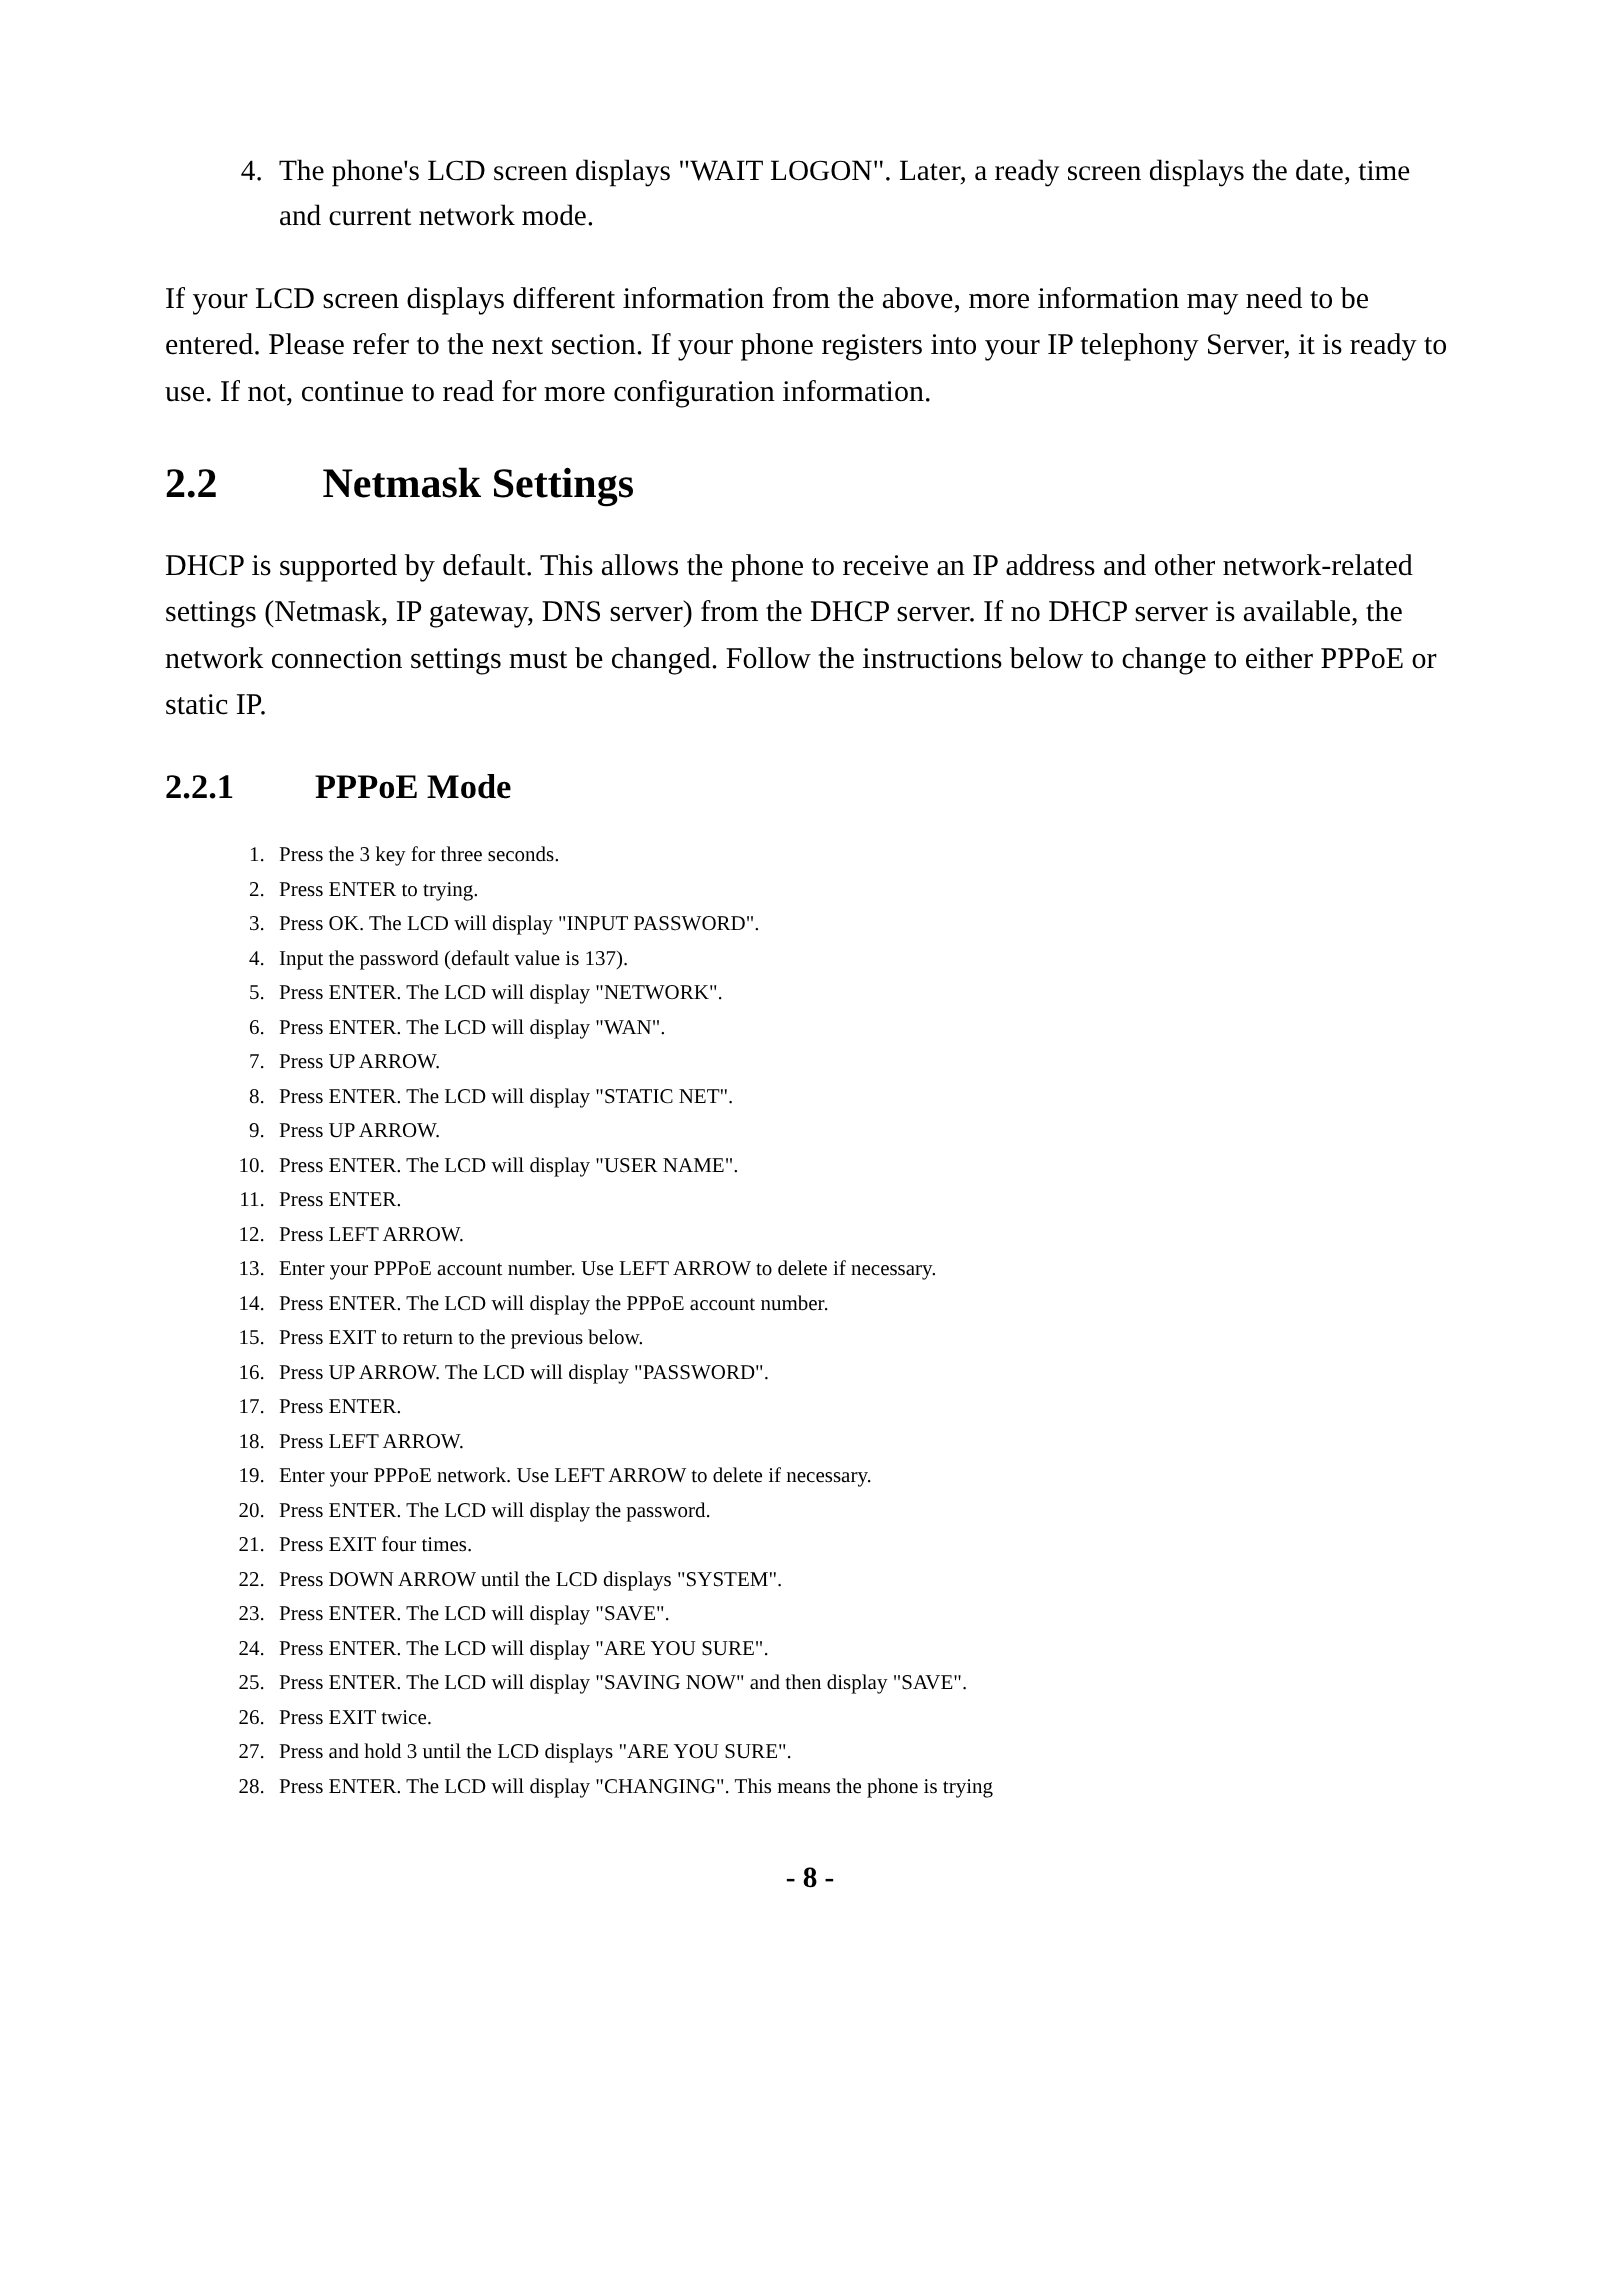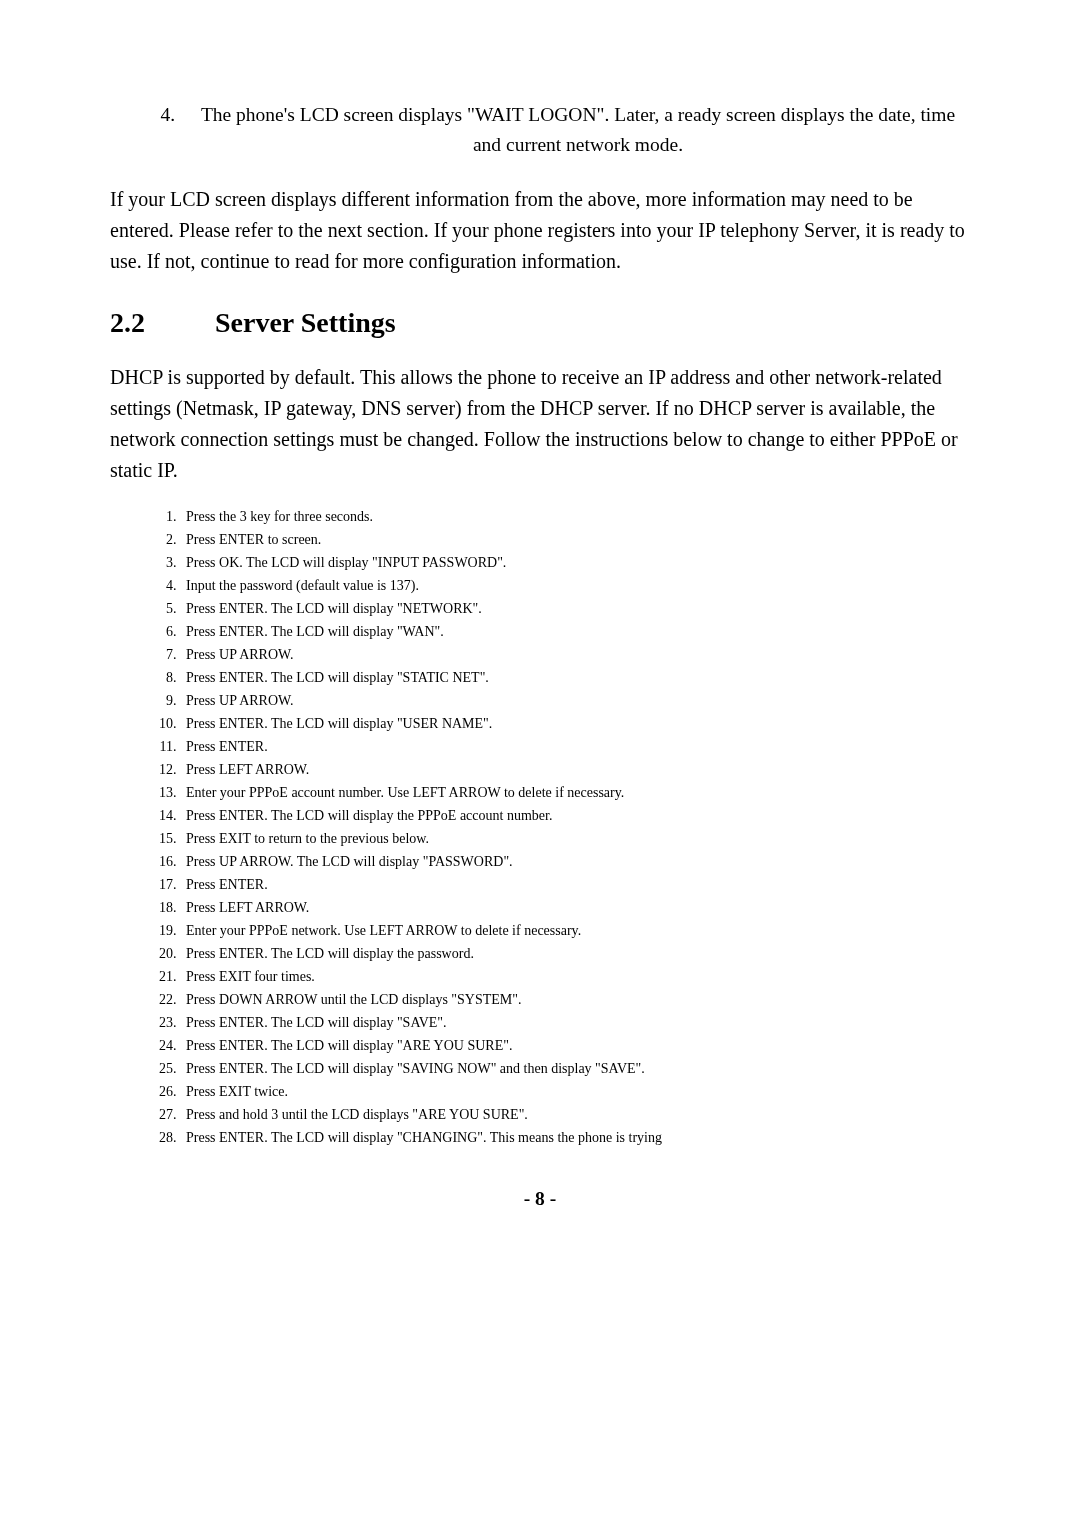--- a/index.html
+++ b/index.html
@@ -16,21 +16,20 @@
     }
     .ol-4 {
       margin: 0 0 24px 0;
       padding-left: 70px;
       font-size: 19.5px;
       line-height: 1.55;
     }
     .ol-4 li {
       padding-left: 6px;
       margin-bottom: 0;
-      text-align: center;
     }
     .para {
       font-size: 20px;
       line-height: 1.55;
       margin: 0 0 20px 0;
     }
     h2.section-heading {
       font-size: 28px;
       font-weight: bold;
       margin: 28px 0 20px 0;
@@ -75,29 +74,32 @@
 
   <ol class="ol-4" start="4">
     <li>
       <span>The phone's LCD screen displays "WAIT LOGON". Later, a ready screen displays the date, time and current network mode.</span>
     </li>
   </ol>
 
   <p class="para">If your LCD screen displays different information from the above, more information may need to be entered.    Please refer to the next section.    If your phone registers into your IP telephony Server, it is ready to use.    If not, continue to read for more configuration information.</p>
 
   <h2 class="section-heading">
-    <span class="num">2.2</span><span>Server Settings</span>
+    <span class="num">2.2</span><span>Netmask Settings</span>
   </h2>
 
   <p class="para">DHCP is supported by default.    This allows the phone to receive an IP address and other network-related settings (Netmask, IP gateway, DNS server) from the DHCP server.    If no DHCP server is available, the network connection settings must be changed.    Follow the instructions below to change to either PPPoE or static IP.</p>
 
+  <h3 class="subsection-heading">
+    <span class="num">2.2.1</span><span>PPPoE Mode</span>
+  </h3>
 
   <ol class="ol-steps">
     <li><span>Press the 3 key for three seconds.</span></li>
-    <li><span>Press ENTER to screen.</span></li>
+    <li><span>Press ENTER to trying.</span></li>
     <li><span>Press OK.    The LCD will display "INPUT PASSWORD".</span></li>
     <li><span>Input the password (default value is 137).</span></li>
     <li><span>Press ENTER. The LCD will display "NETWORK".</span></li>
     <li><span>Press ENTER. The LCD will display "WAN".</span></li>
     <li><span>Press UP ARROW.</span></li>
     <li><span>Press ENTER. The LCD will display "STATIC NET".</span></li>
     <li><span>Press UP ARROW.</span></li>
     <li><span>Press ENTER. The LCD will display "USER NAME".</span></li>
     <li><span>Press ENTER.</span></li>
     <li><span>Press LEFT ARROW.</span></li>

